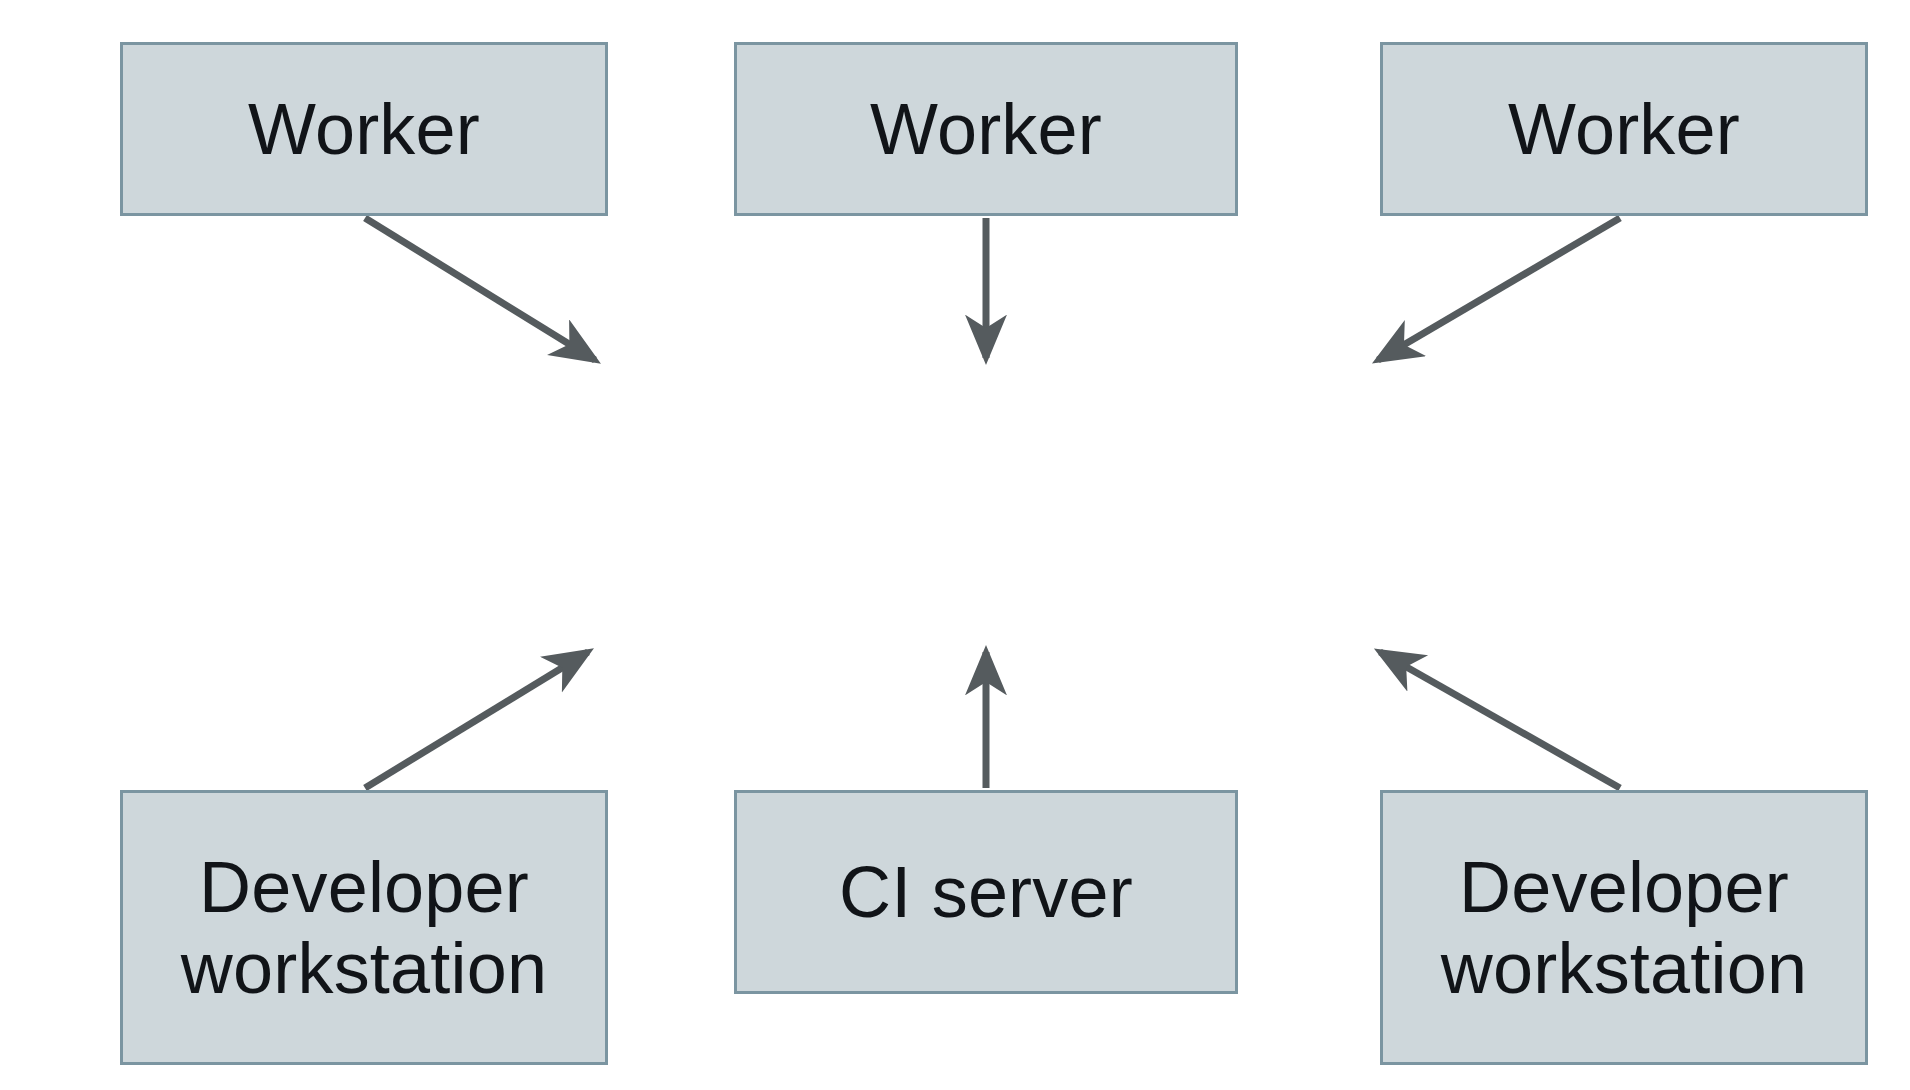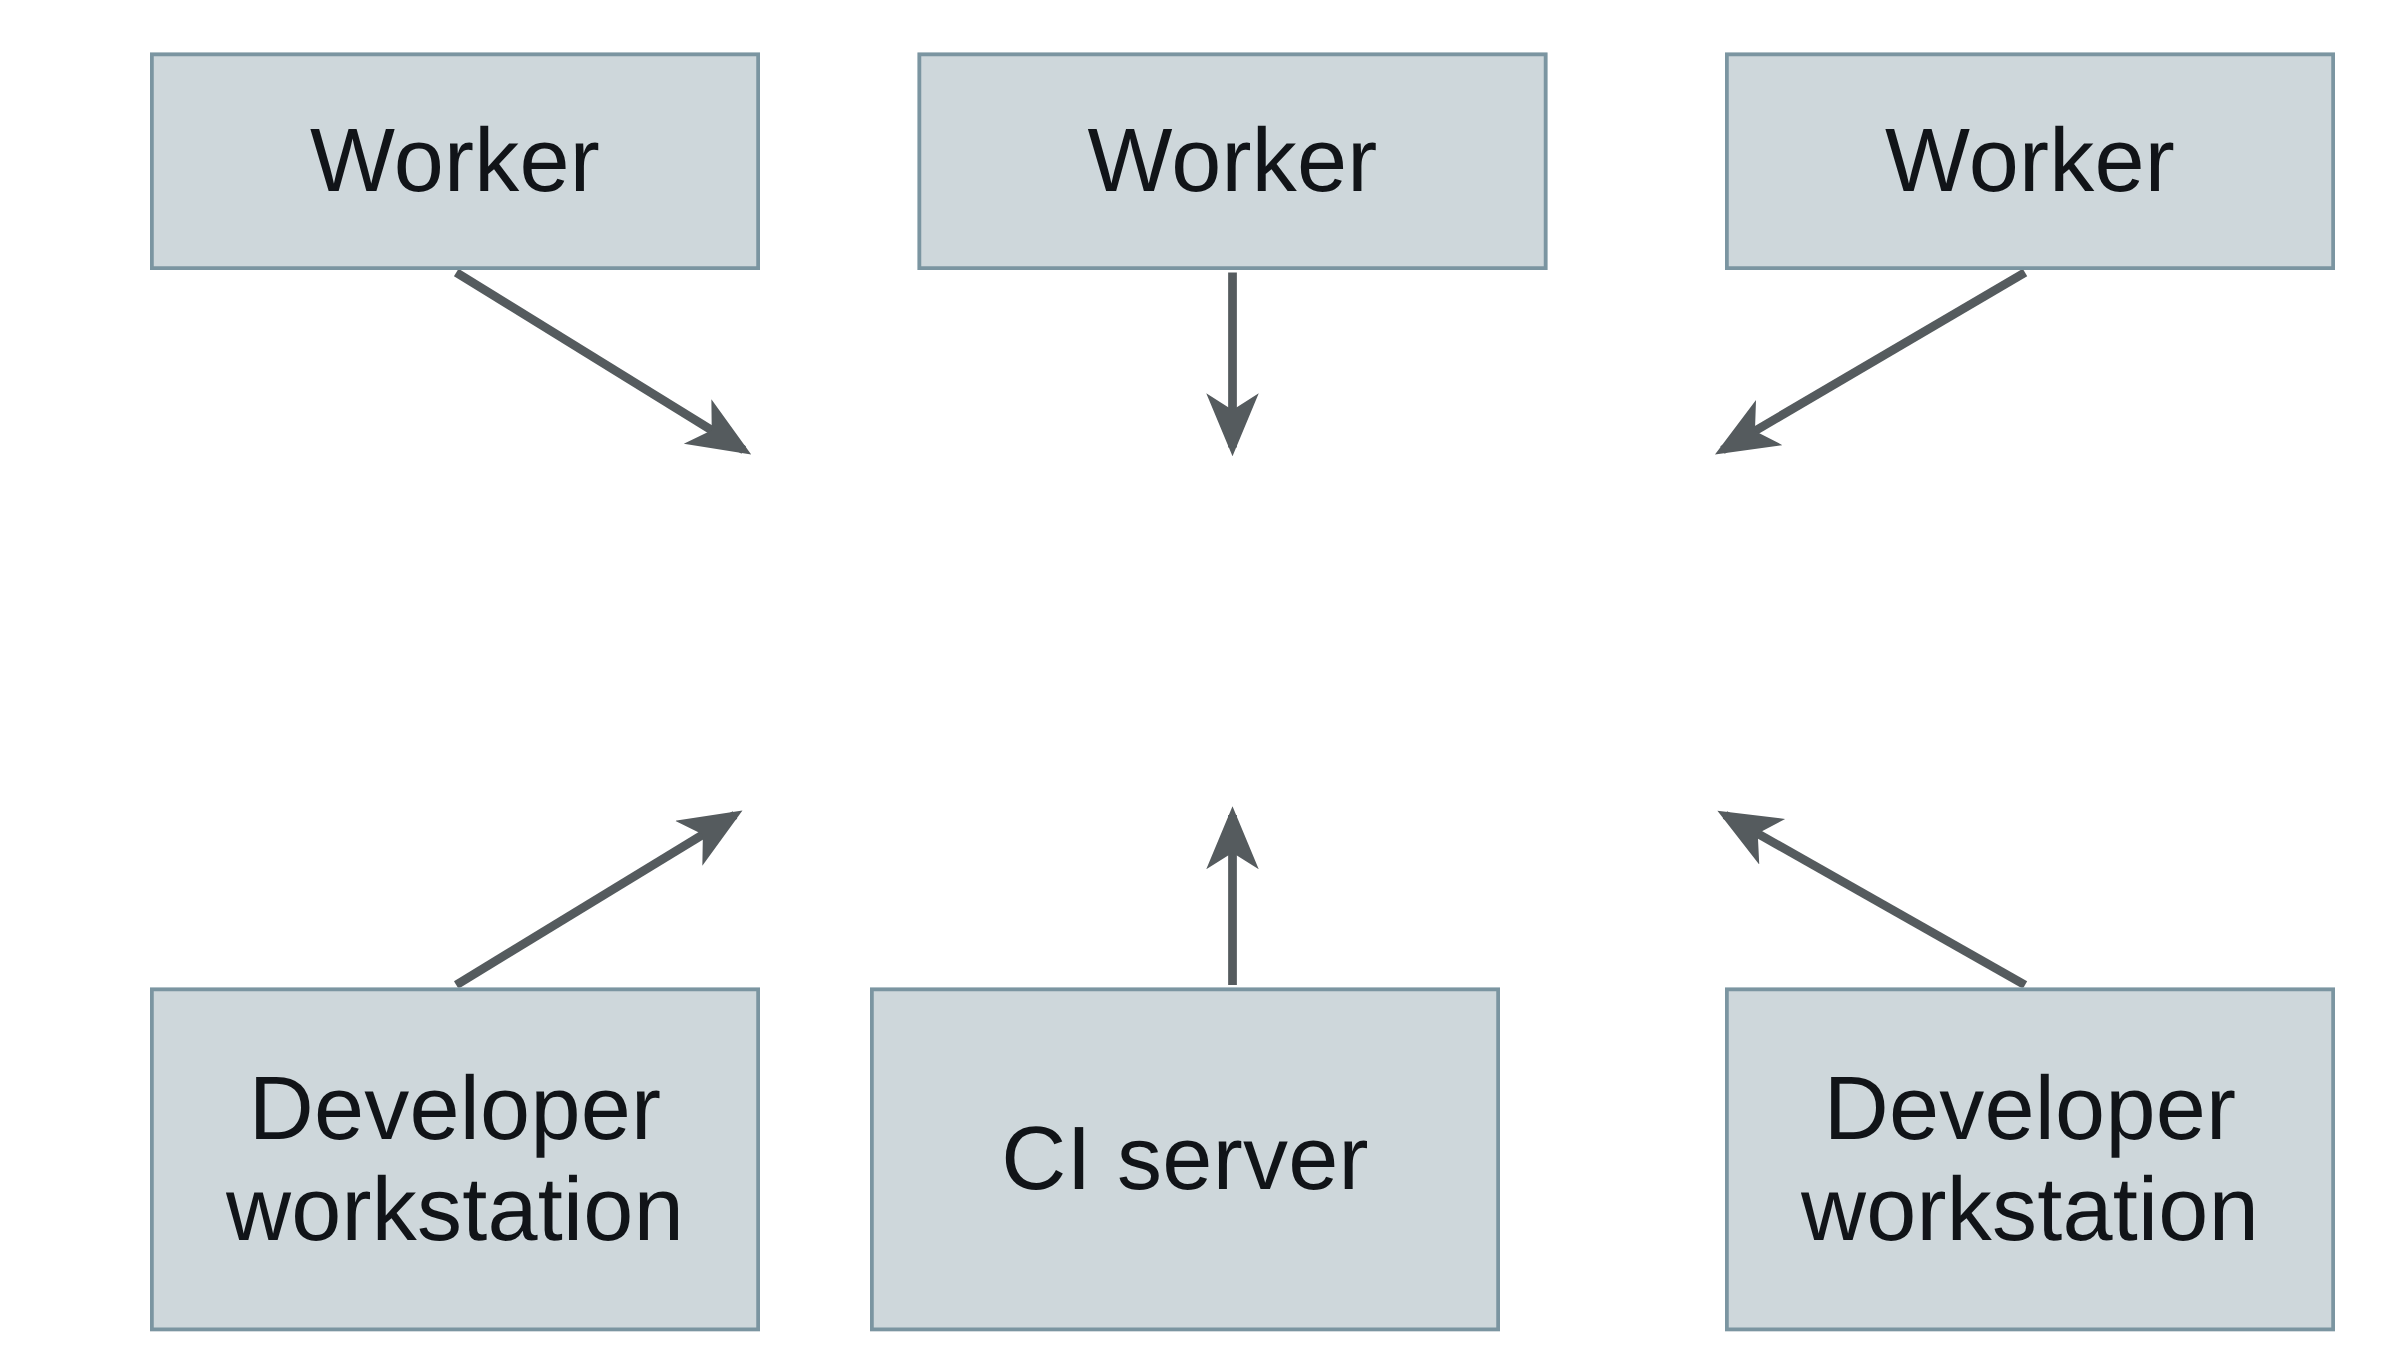--- a/index.html
+++ b/index.html
@@ -51,21 +51,21 @@
   
   #node-worker-1 { left: 120px; top: 42px;  width: 488px; height: 174px; font-size: 72px; }
   #node-worker-2 { left: 734px; top: 42px;  width: 504px; height: 174px; font-size: 72px; }
   #node-worker-3 { left: 1380px; top: 42px; width: 488px; height: 174px; font-size: 72px; }
 
   
   #node-build-master { left: 600px; top: 368px; width: 760px; height: 275px; font-size: 72px; }
 
   
   #node-dev-ws-1 { left: 120px;  top: 790px; width: 488px; height: 275px; font-size: 72px; }
-  #node-ci-server { left: 696px; top: 790px; width: 504px; height: 275px; font-size: 72px; }
+  #node-ci-server { left: 734px; top: 790px; width: 504px; height: 204px; font-size: 72px; }
   #node-dev-ws-2 { left: 1380px; top: 790px; width: 488px; height: 275px; font-size: 72px; }
 </style>
 </head>
 <body>
 
 <div id="canvas">
 
   <svg class="edge-layer" viewBox="0 0 1910 1090" width="1910" height="1090" xmlns="http://www.w3.org/2000/svg">
     <defs>
       <marker id="arrowhead" markerWidth="8" markerHeight="8" refX="6.2" refY="3" orient="auto" markerUnits="strokeWidth">

